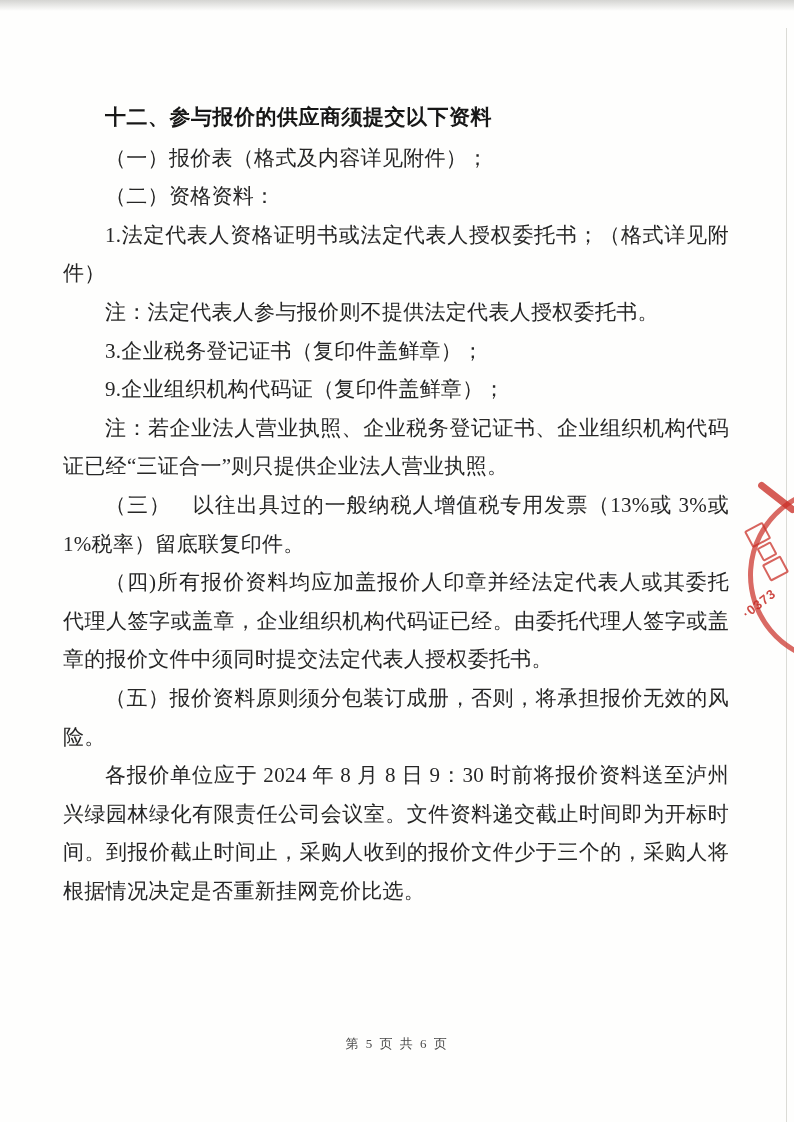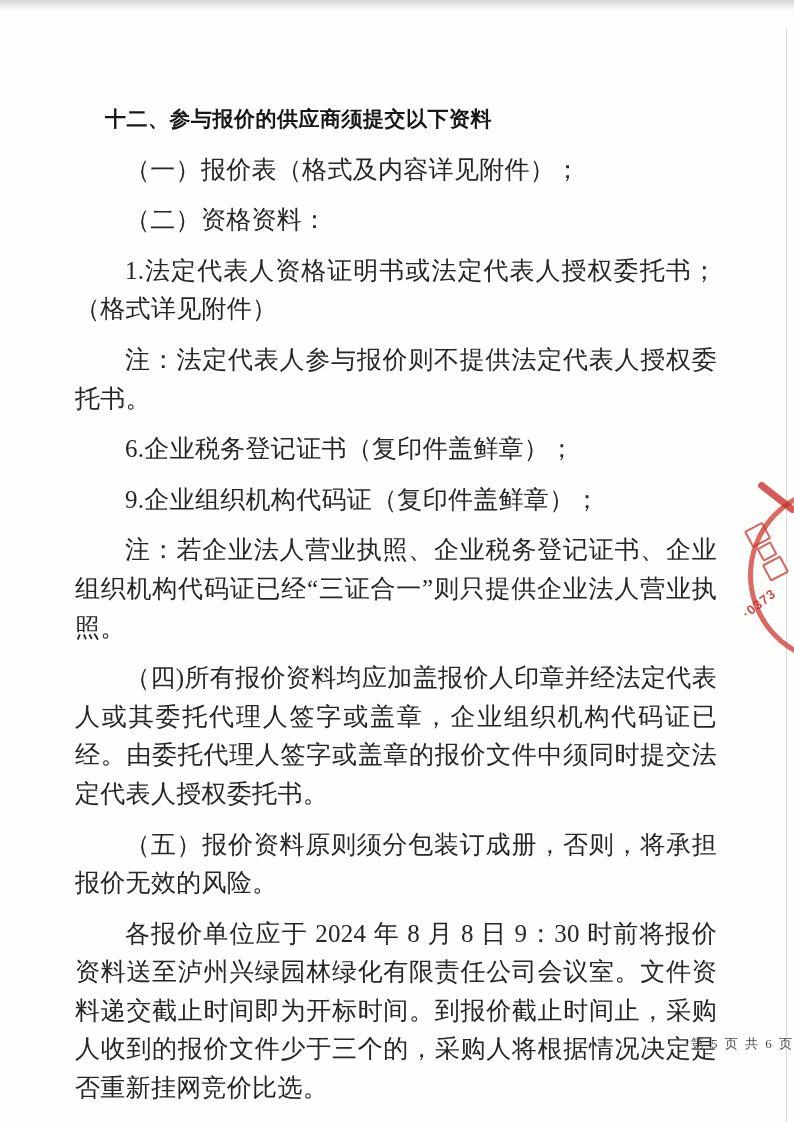--- a/index.html
+++ b/index.html
@@ -31,46 +31,46 @@
     background: rgba(190,190,182,0.55);
   }
   .content-area {
     position: absolute;
     left: 63px;
     top: 100px;
     width: 666px;
     color: #242424;
   }
   .para {
-    margin: 12px;
+    margin: 0;
     font-family: "Liberation Serif", "DejaVu Serif", serif;
-    font-size: 25px;
+    font-size: 21px;
     line-height: 38.6px;
     text-align: justify;
     text-indent: 2em;
     letter-spacing: 0.3px;
     color: #262626;
   }
   .heading {
     margin: 0;
-    font-family: Liberation Sans, sans-serif;
+    font-family: Liberation Mono, monospace;
     font-weight: 700;
     font-size: 21px;
     line-height: 38.6px;
     text-indent: 2em;
     letter-spacing: 0.5px;
     color: #171717;
     text-align: left;
   }
   .page-footer {
     position: absolute;
     left: 0;
     right: 0;
     top: 1035px;
-    text-align: right;
+    text-align: center;
     font-family: "Liberation Serif", "DejaVu Serif", serif;
     font-size: 13px;
     letter-spacing: 2px;
     color: #4a4a4a;
   }
   
   .red-seal-stamp {
     position: absolute;
     top: 468px;
     right: 0;
@@ -133,23 +133,24 @@
 
 <div class="scan-shadow-top"></div>
 <div class="page-edge-line"></div>
 
 <div class="content-area">
   <p class="heading">十二、参与报价的供应商须提交以下资料</p>
   <p class="para">（一）报价表（格式及内容详见附件）；</p>
   <p class="para">（二）资格资料：</p>
   <p class="para">1.法定代表人资格证明书或法定代表人授权委托书；（格式详见附件）</p>
   <p class="para">注：法定代表人参与报价则不提供法定代表人授权委托书。</p>
-  <p class="para">6.企业税务登记证书（复印件盖鲜章）；</p>
+  <p class="para">3.企业税务登记证书（复印件盖鲜章）；</p>
   <p class="para">9.企业组织机构代码证（复印件盖鲜章）；</p>
   <p class="para">注：若企业法人营业执照、企业税务登记证书、企业组织机构代码证已经“三证合一”则只提供企业法人营业执照。</p>
+  <p class="para">（三）　以往出具过的一般纳税人增值税专用发票（13%或 3%或 1%税率）留底联复印件。</p>
   <p class="para">（四)所有报价资料均应加盖报价人印章并经法定代表人或其委托代理人签字或盖章，企业组织机构代码证已经。由委托代理人签字或盖章的报价文件中须同时提交法定代表人授权委托书。</p>
   <p class="para">（五）报价资料原则须分包装订成册，否则，将承担报价无效的风险。</p>
   <p class="para">各报价单位应于 2024 年 8 月 8 日 9：30 时前将报价资料送至泸州兴绿园林绿化有限责任公司会议室。文件资料递交截止时间即为开标时间。到报价截止时间止，采购人收到的报价文件少于三个的，采购人将根据情况决定是否重新挂网竞价比选。</p>
 </div>
 
 <div class="red-seal-stamp">
   <div class="stamp-ring"></div>
   <div class="stamp-stroke-top"></div>
   <div class="stamp-glyphs">
     <div class="g"></div>

